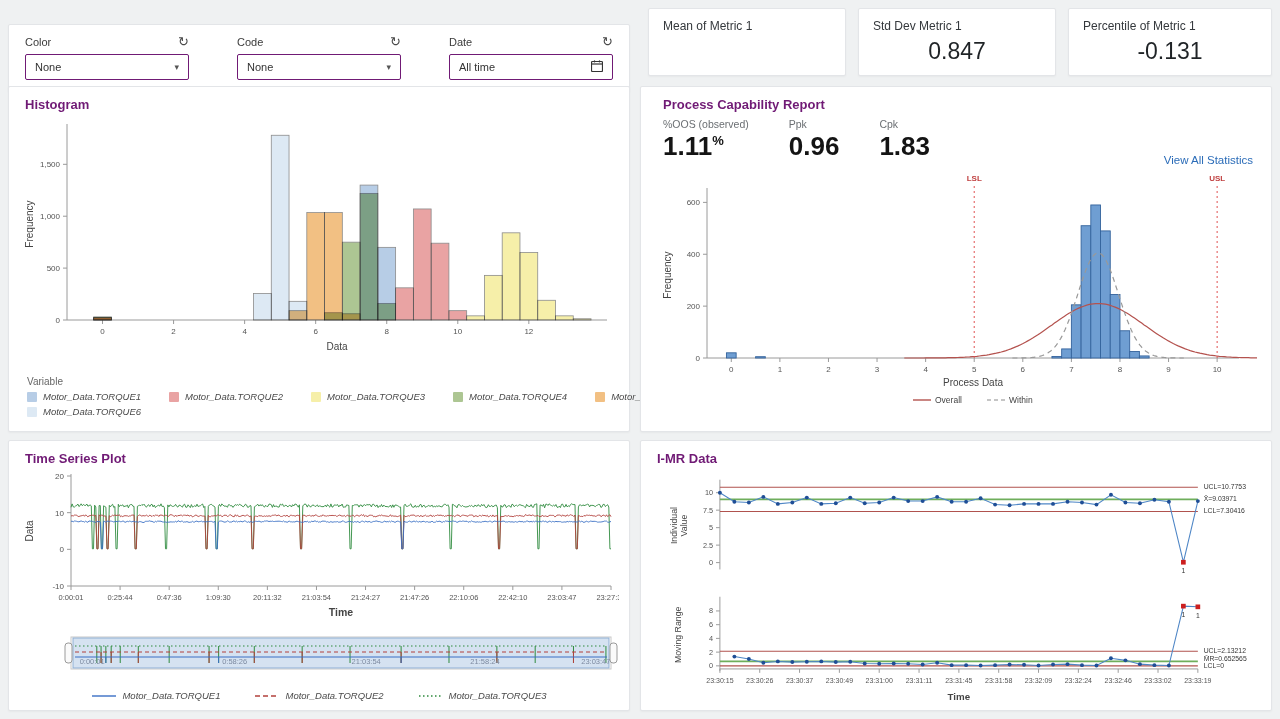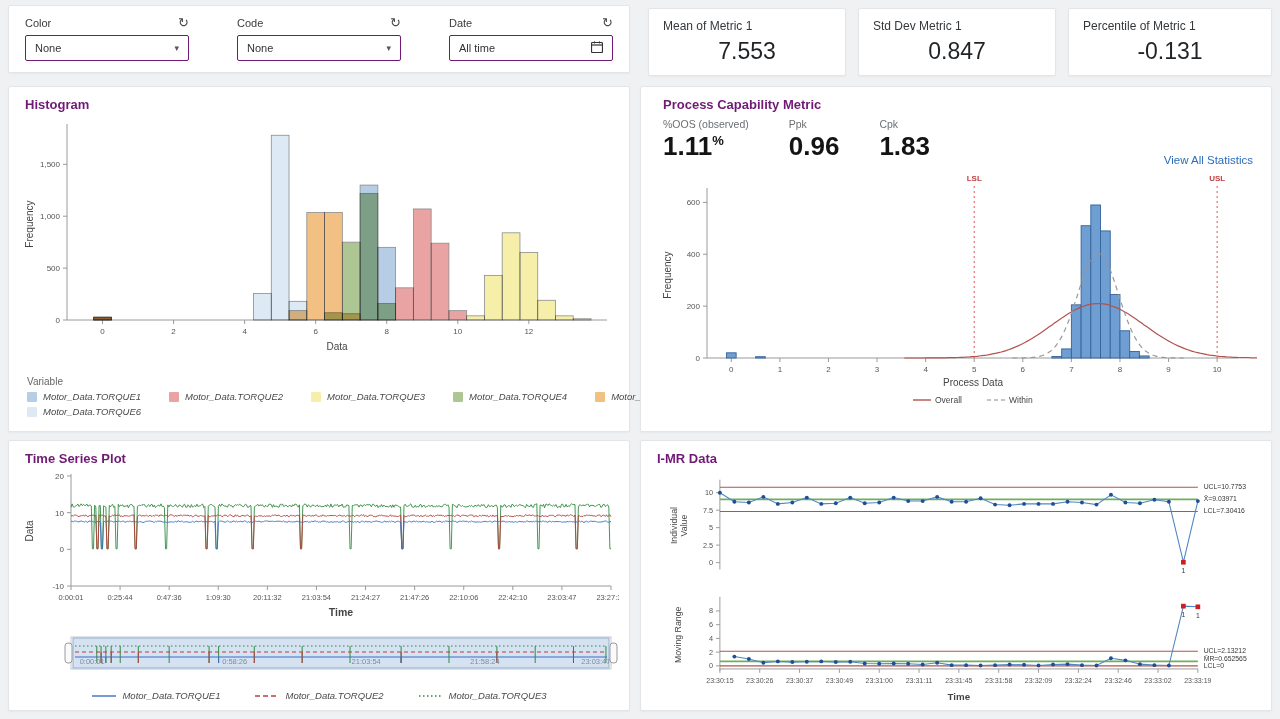--- a/index.html
+++ b/index.html
@@ -6,21 +6,21 @@
   html,body { margin:0; padding:0; }
   body {
     width:1280px; height:719px; position:relative; overflow:hidden;
     background:#eff1f2; font-family:"Liberation Sans", sans-serif;
   }
   .card {
     position:absolute; background:#fff; border:1px solid #e3e5e8;
     border-radius:2px; box-shadow:0 1px 2px rgba(0,0,0,.04);
   }
   
-  #filters { left:8px; top:5px; width:622px; height:68px; display:flex; padding:10px 16px; gap:48px; }
+  #filters { left:8px; top:24px; width:622px; height:68px; display:flex; padding:10px 16px; gap:48px; }
   .fgroup { flex:1; }
   .frow { display:flex; justify-content:space-between; align-items:center; font-size:11px; color:#3b3b3b; margin-bottom:6px; }
   .refresh { font-size:13px; color:#4a4a4a; cursor:pointer; line-height:1; background:none; border:none; padding:0; font-family:inherit; }
   .dd {
     height:26px; border:1px solid #701a75; border-radius:2px; background:#fff;
     display:flex; align-items:center; justify-content:space-between;
     padding:0 9px; font-size:11px; color:#333; cursor:pointer;
   }
   .caret { font-size:9px; color:#555; }
   
@@ -90,21 +90,20 @@
             <line x1="3.5" y1="0.4" x2="3.5" y2="2.4" stroke="#333" stroke-width="1.2"></line>
             <line x1="8.5" y1="0.4" x2="8.5" y2="2.4" stroke="#333" stroke-width="1.2"></line>
           </svg>
       </span>
     </div>
   </div>
 </div>
 
 <div class="card metric" id="metric0">
   <div class="mlabel">Mean of Metric 1</div>
-  <div class="mvalue">7.553</div>
 </div>
 <div class="card metric" id="metric1">
   <div class="mlabel">Std Dev Metric 1</div>
   <div class="mvalue">0.847</div>
 </div>
 <div class="card metric" id="metric2">
   <div class="mlabel">Percentile of Metric 1</div>
   <div class="mvalue">-0.131</div>
 </div>
 
@@ -188,21 +187,21 @@
         <span>Motor_Data.TORQUE5</span>
       </div>
       <div class="litem">
         <span class="lswatch" style="background: rgb(221, 233, 244);"></span>
         <span>Motor_Data.TORQUE6</span>
       </div>
     </div>
 </div>
 
 <div class="card" id="panel-cap">
-  <div class="ptitle">Process Capability Metric</div>
+  <div class="ptitle">Process Capability Report</div>
   <div class="statrow">
     <div>
       <div class="slabel">%OOS (observed)</div>
       <div class="sval"><span>1.11</span><sup>%</sup></div>
     </div>
     <div>
       <div class="slabel">Ppk</div>
       <div class="sval">0.96</div>
     </div>
     <div>

